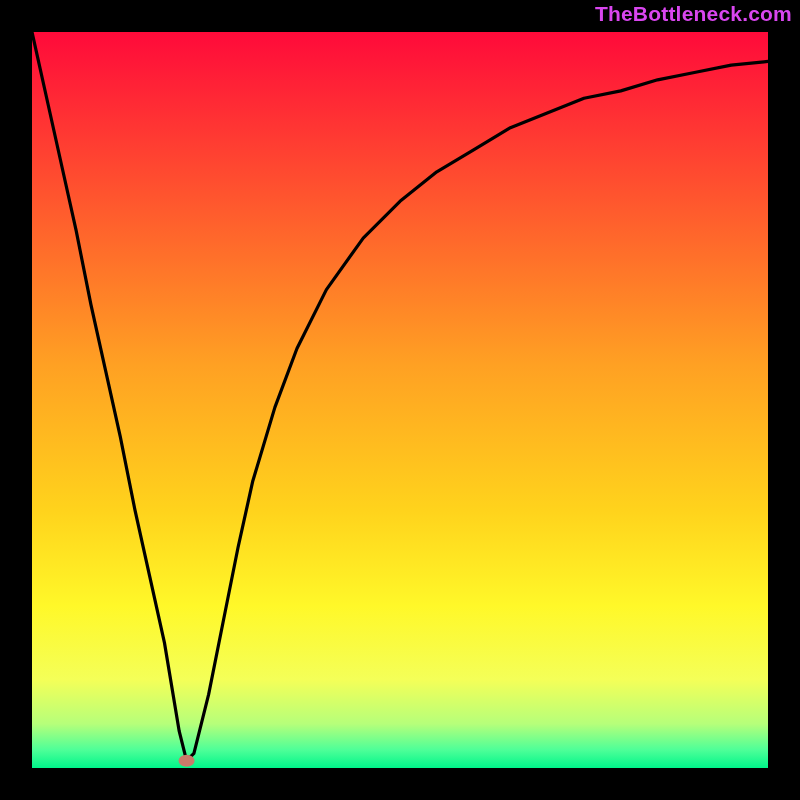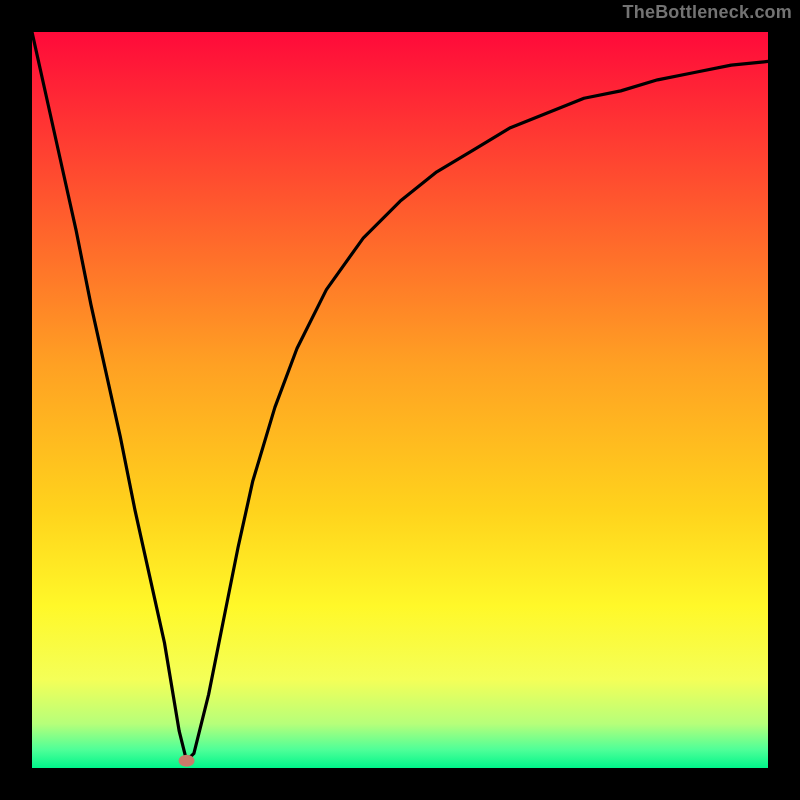--- a/index.html
+++ b/index.html
@@ -14,22 +14,22 @@
   .frame {
     position: relative;
     width: 800px;
     height: 800px;
     background: #000;
   }
   .watermark {
     position: absolute;
     top: 2px;
     right: 8px;
-    color: #737373;
-    font-size: 18px;
+    color: #d946ef;
+    font-size: 21px;
     font-weight: 600;
     letter-spacing: 0.2px;
     z-index: 10;
   }
   .plot-outer {
     position: absolute;
     left: 32px;
     top: 32px;
     width: 736px;
     height: 736px;

